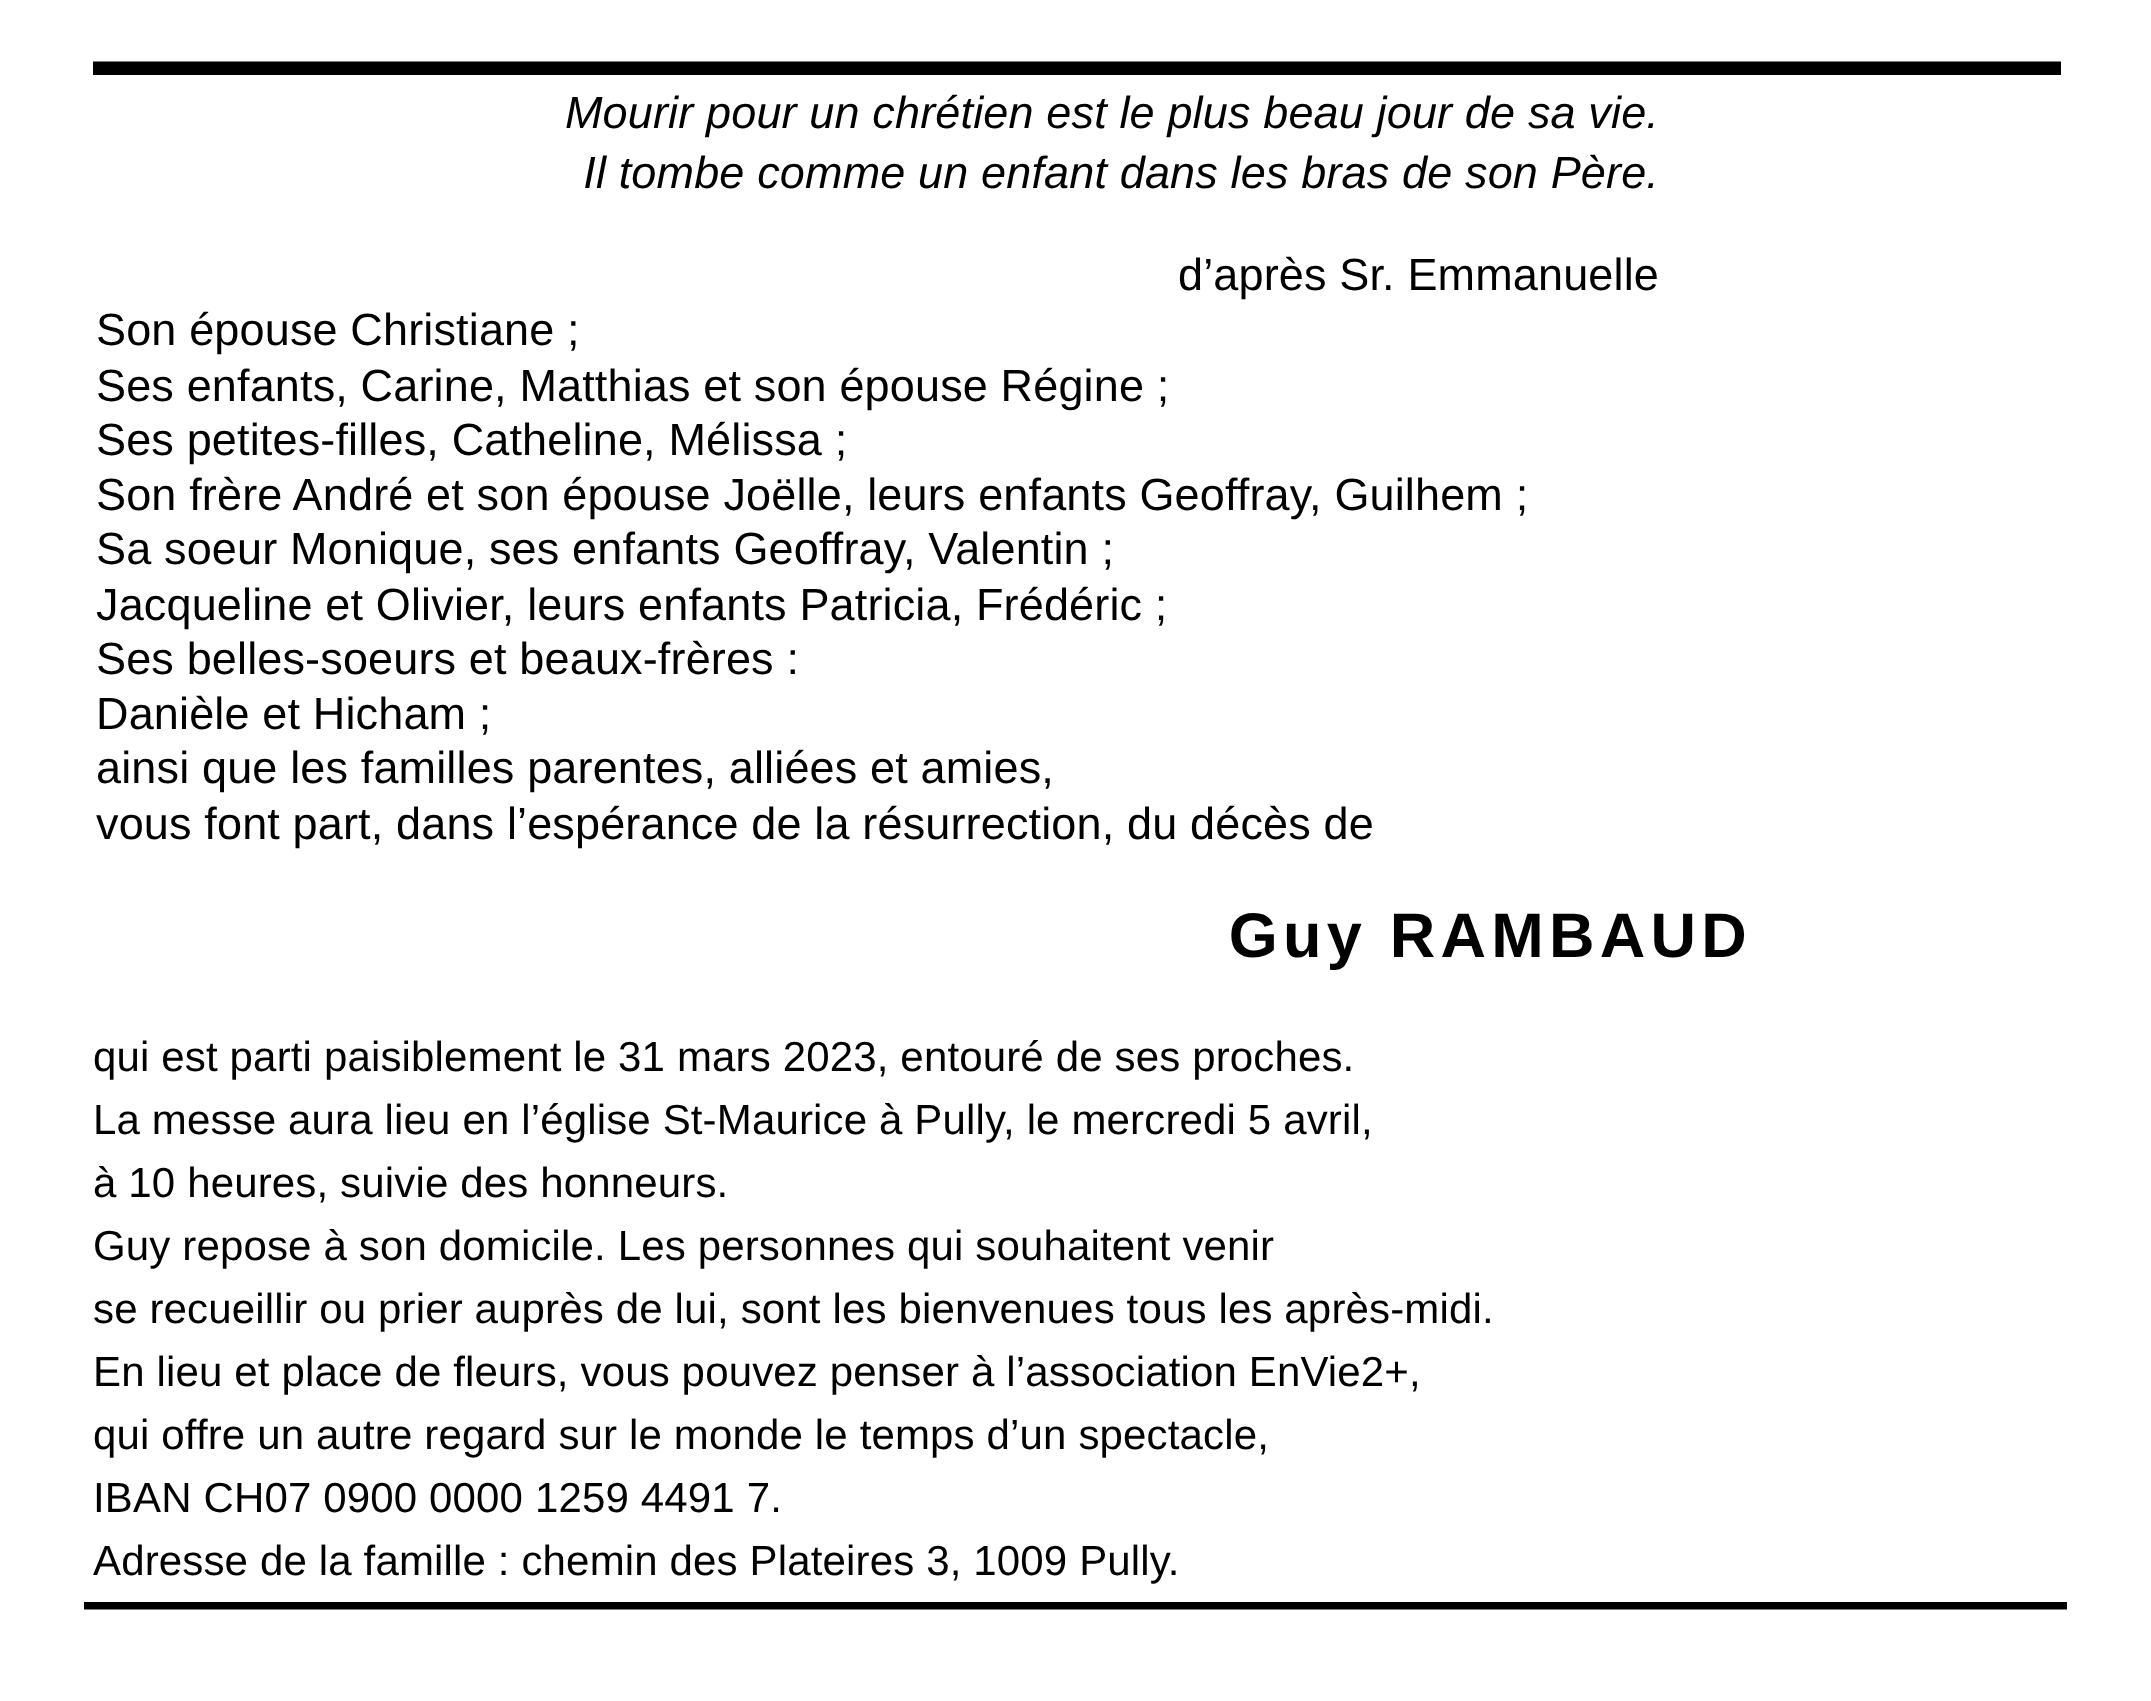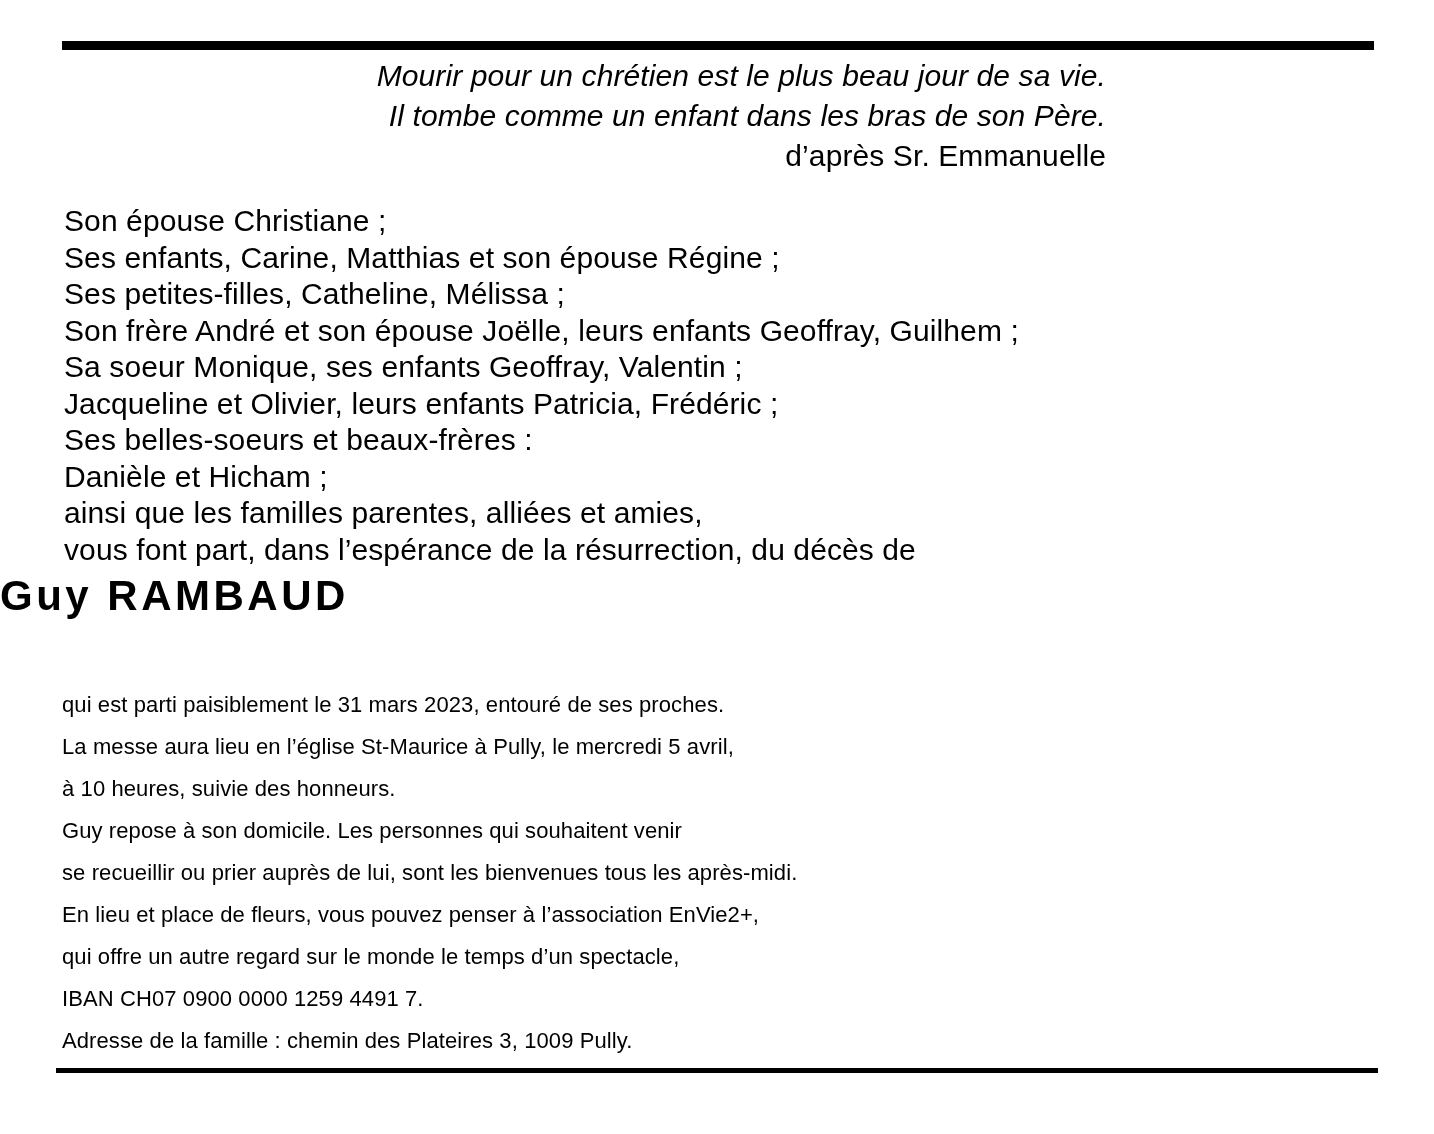--- a/index.html
+++ b/index.html
@@ -48,47 +48,48 @@
     line-height: 40px;
     letter-spacing: 0.1px;
   }
   .epigraph .line-italic {
     font-style: italic;
     white-space: nowrap;
   }
   .epigraph .attrib {
     font-style: normal;
     white-space: nowrap;
+    margin-top: 28px;
   }
   .family-block {
     position: absolute;
     left: 64px;
     top: 203px;
     font-size: 30px;
     line-height: 36.5px;
     letter-spacing: 0.1px;
   }
   .family-block .ln {
     white-space: nowrap;
   }
   .deceased-name {
     position: absolute;
     left: 0;
     right: 0;
-    top: 572px;
-    text-align: left;
+    top: 600px;
+    text-align: right;
     font-size: 42px;
     font-weight: bold;
     letter-spacing: 3.5px;
   }
   .details-block {
     position: absolute;
     left: 62px;
     top: 684px;
-    font-size: 22px;
+    font-size: 28px;
     line-height: 42px;
     letter-spacing: 0.1px;
   }
   .details-block .ln {
     white-space: nowrap;
   }
 </style>
 </head>
 <body>
 

